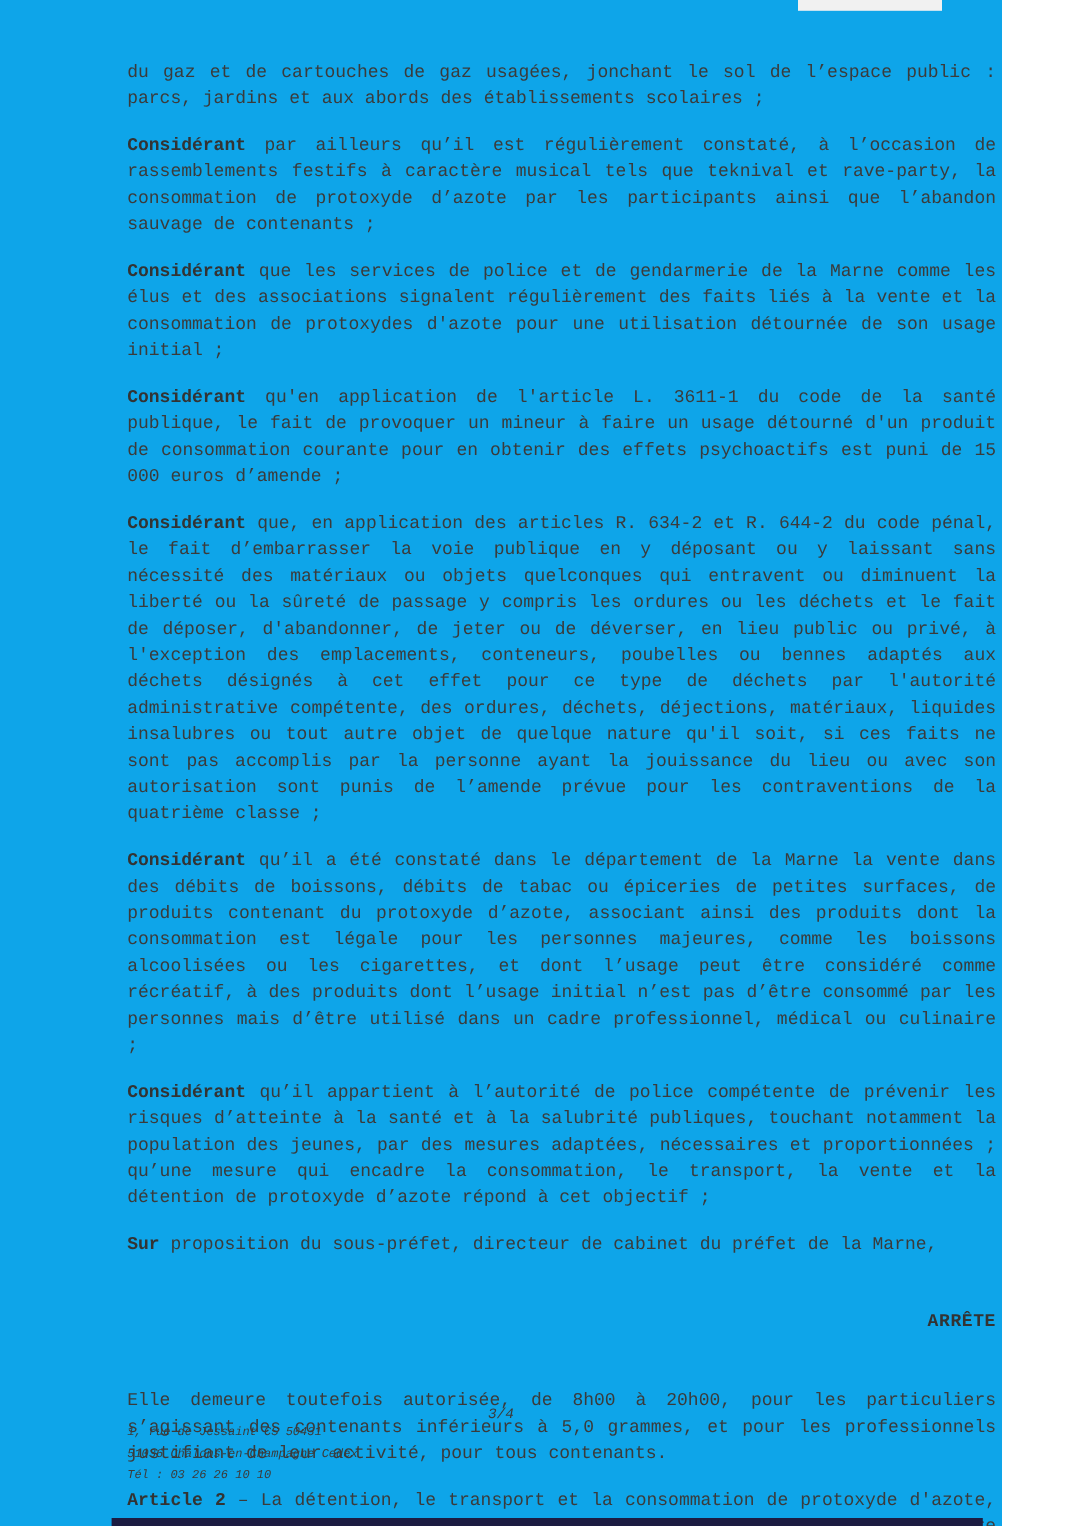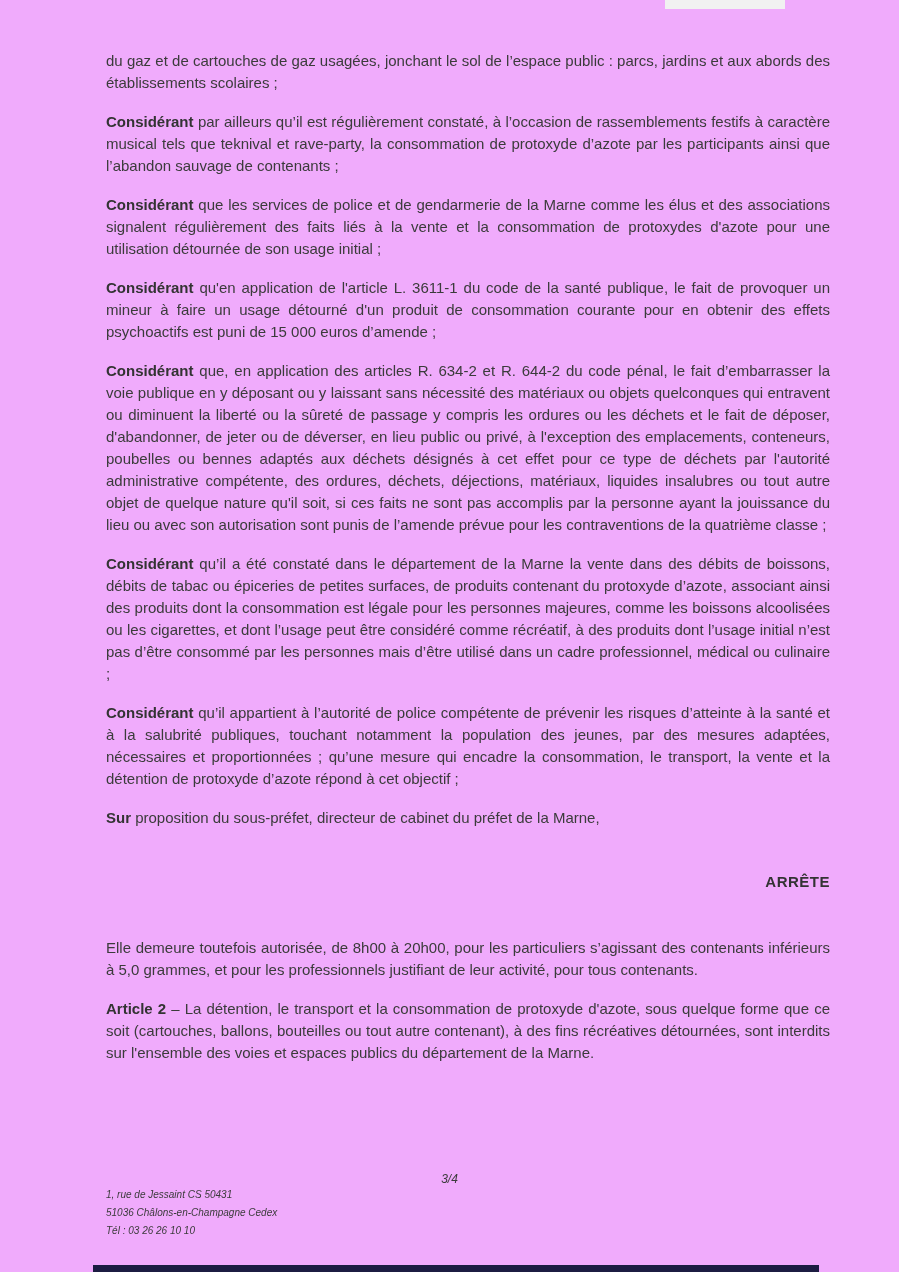--- a/index.html
+++ b/index.html
@@ -3,25 +3,25 @@
 <meta charset="utf-8">
 <title>Document</title>
 <style>
   html, body {
     margin: 0;
     padding: 0;
     background: #ffffff;
   }
   .page {
     position: relative;
-    width: 899px;
+    width: 835px;
     height: 1272px;
-    background: #f0abfc;
+    background: #0ea5e9;
     overflow: hidden;
-    font-family: Liberation Sans, sans-serif;
+    font-family: Liberation Mono, monospace;
     color: #3b3b3b;
   }
   .content {
     position: absolute;
     left: 106px;
     top: 50px;
     width: 724px;
     font-size: 15px;
     line-height: 22px;
     text-align: justify;

